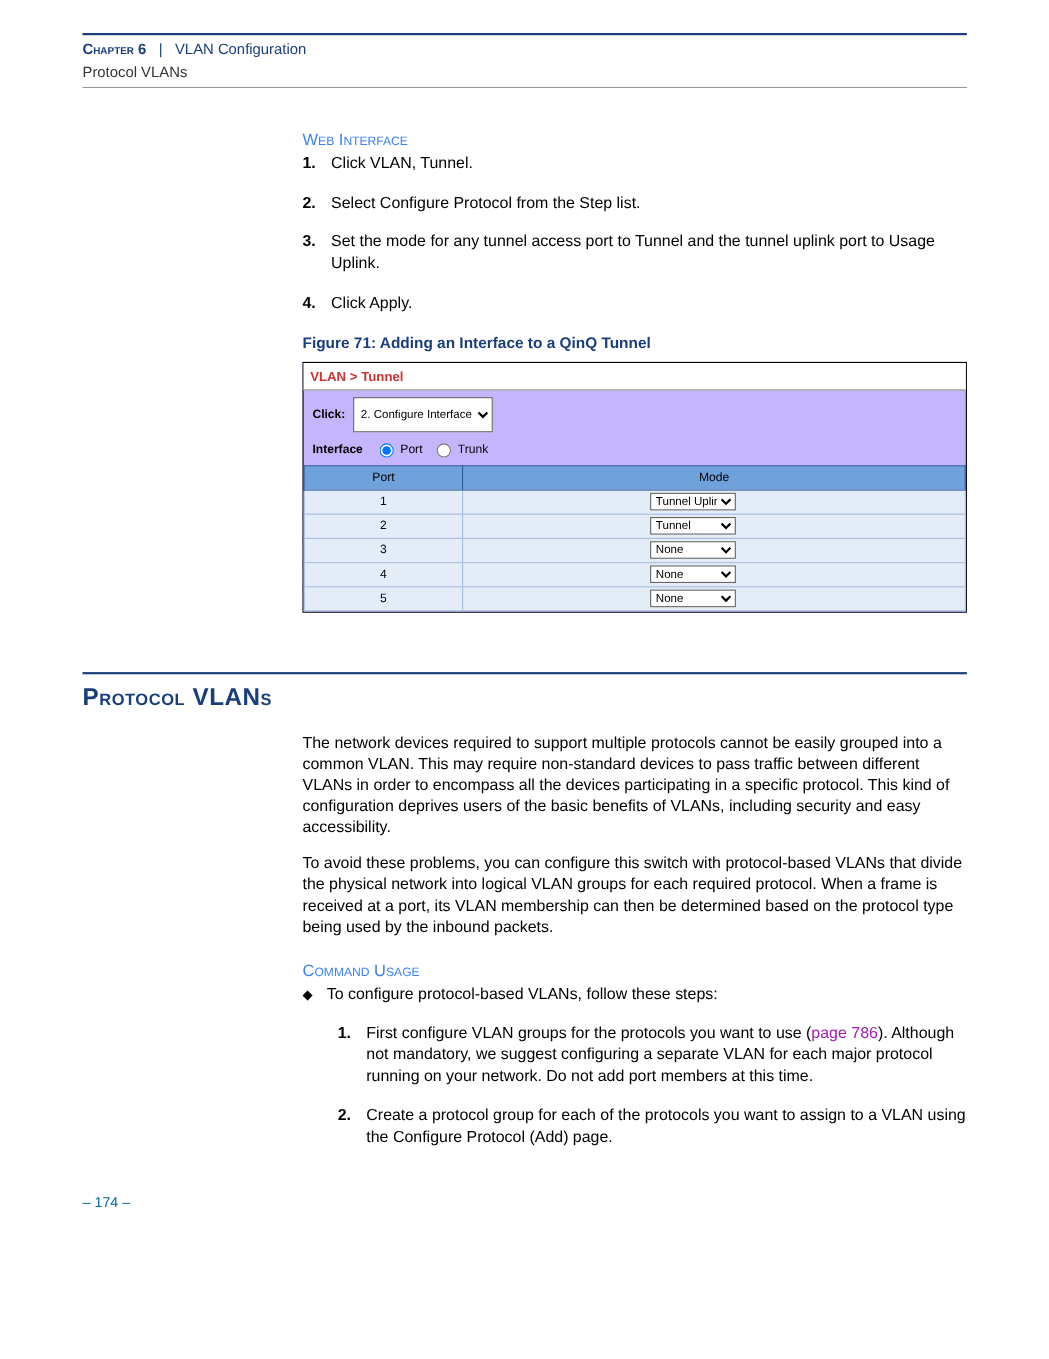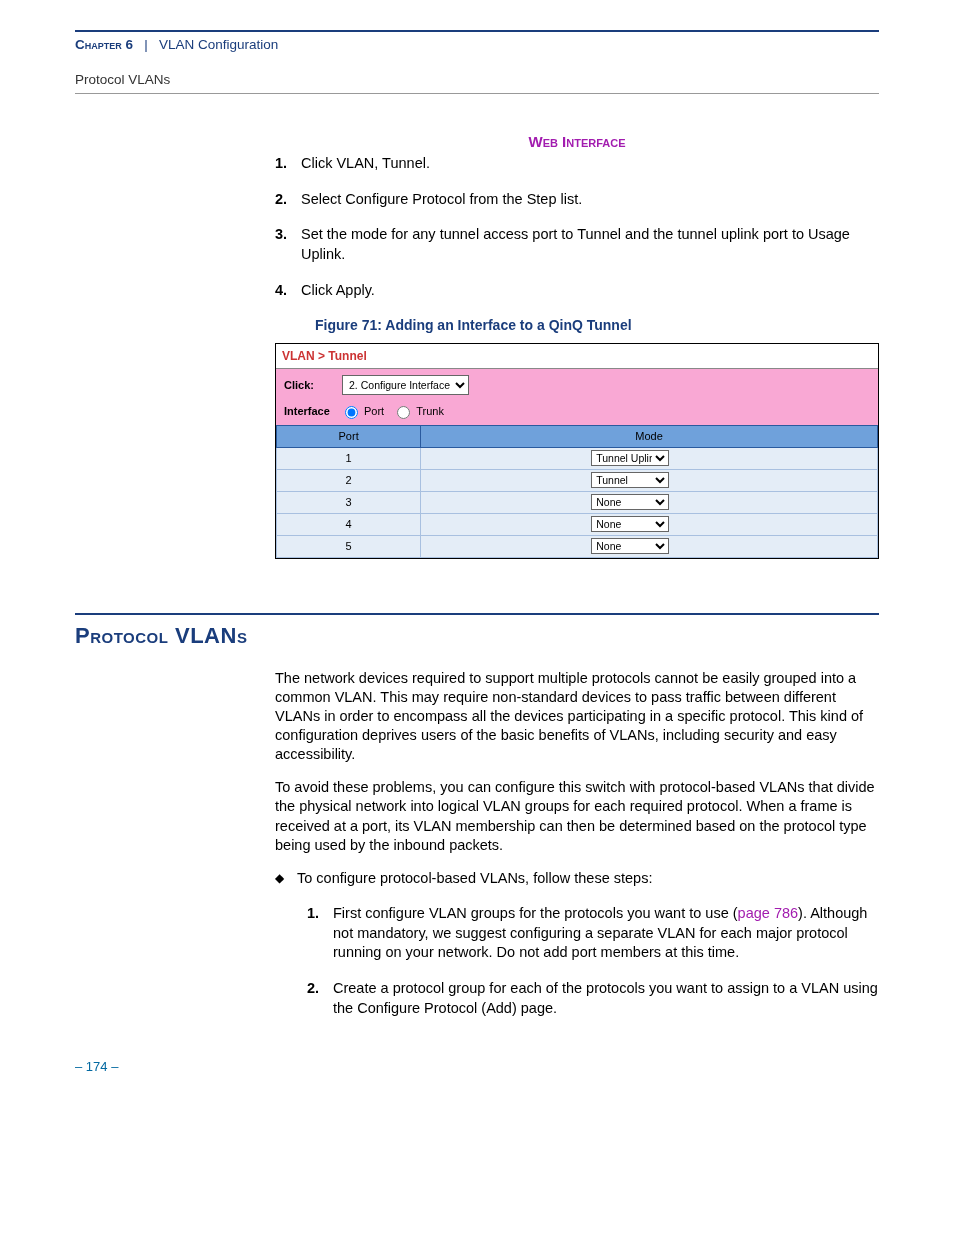--- a/index.html
+++ b/index.html
@@ -17,43 +17,42 @@
     position: relative;
   }
   .header-rule {
     border-top: 2px solid #1a3d7c;
     margin-bottom: 4px;
   }
   .header-text {
     font-size: 13.5px;
     color: #1a3d7c;
     line-height: 1.4;
-    margin-bottom: 16px;
+    margin-bottom: 2px;
   }
   .header-text .sc { font-variant: small-caps; font-weight: bold; }
   .sub-header {
     font-size: 13.5px;
     color: #333;
     margin-bottom: 4px;
   }
   .thin-rule {
     border-top: 1px solid #999;
     margin-bottom: 20px;
   }
   .content {
     margin-left: 200px;
   }
   .small-caps-heading {
     font-variant: small-caps;
-    font-weight: bold;
-    color: #a21caf;
+    font-weight: normal;
+    color: #3b82f6;
     font-size: 15px;
     margin-top: 38px;
     margin-bottom: 2px;
-    text-align: center;
   }
   .body-text {
     font-size: 14.5px;
     color: #000;
     margin-bottom: 14px;
     line-height: 1.32;
   }
   ol.steps {
     list-style: none;
     padding: 0;
@@ -67,49 +66,47 @@
   ol.steps > li .num {
     font-weight: bold;
     min-width: 26px;
   }
   .figure-caption {
     font-weight: bold;
     color: #1a3d7c;
     font-size: 14px;
     margin-top: 10px;
     margin-bottom: 8px;
-    margin-left: 40px;
   }
   .screenshot {
     border: 1px solid #000;
     font-size: 11px;
     font-family: Tahoma, Arial, sans-serif;
-    background: #f9a8d4;
+    background: #c4b5fd;
   }
   .ss-title {
     background: #fff;
     color: #c33;
     font-weight: bold;
     font-size: 12px;
     padding: 4px 6px;
     border-bottom: 1px solid #888;
   }
   .ss-step {
     padding: 6px 8px;
     font-size: 11px;
     color: #000;
   }
   .ss-step .label { font-weight: bold; margin-right: 4px;}
   .ss-step select {
     font-size: 10.5px;
     border: 1px solid #666;
     background: #fff;
     padding: 0px 2px;
-    height: 20px;
-    margin-left: 21px;
+    height: 32px;
   }
   .ss-interface {
     padding: 3px 8px 6px 8px;
     font-size: 11px;
   }
   .ss-interface .label { font-weight: bold; margin-right: 12px;}
   .ss-interface label { margin-left: 6px; margin-right: 10px;}
   .ss-interface input[type=radio]{ vertical-align: middle; }
   .ss-list-title {
     padding: 4px 8px 4px 8px;
@@ -285,20 +282,21 @@
     </div>
   </div>
 
   <div class="section-rule"></div>
   <div class="section-heading">Protocol VLANs</div>
 
   <div class="content">
     <div class="body-text">The network devices required to support multiple protocols cannot be easily grouped into a common VLAN. This may require non-standard devices to pass traffic between different VLANs in order to encompass all the devices participating in a specific protocol. This kind of configuration deprives users of the basic benefits of VLANs, including security and easy accessibility.</div>
     <div class="body-text">To avoid these problems, you can configure this switch with protocol-based VLANs that divide the physical network into logical VLAN groups for each required protocol. When a frame is received at a port, its VLAN membership can then be determined based on the protocol type being used by the inbound packets.</div>
 
+    <div class="small-caps-heading" style="margin-top:20px;">Command Usage</div>
 
     <ul class="diamond-list">
       <li>
         <span>To configure protocol-based VLANs, follow these steps:</span>
         <ol class="nested">
           <li>
             <span class="num2">1.</span>
             <span>
               <span>First configure VLAN groups for the protocols you want to use (</span><span class="page-link">page 786</span><span>). Although not mandatory, we suggest configuring a separate VLAN for each major protocol running on your network. Do not add port members at this time.</span>
             </span>

